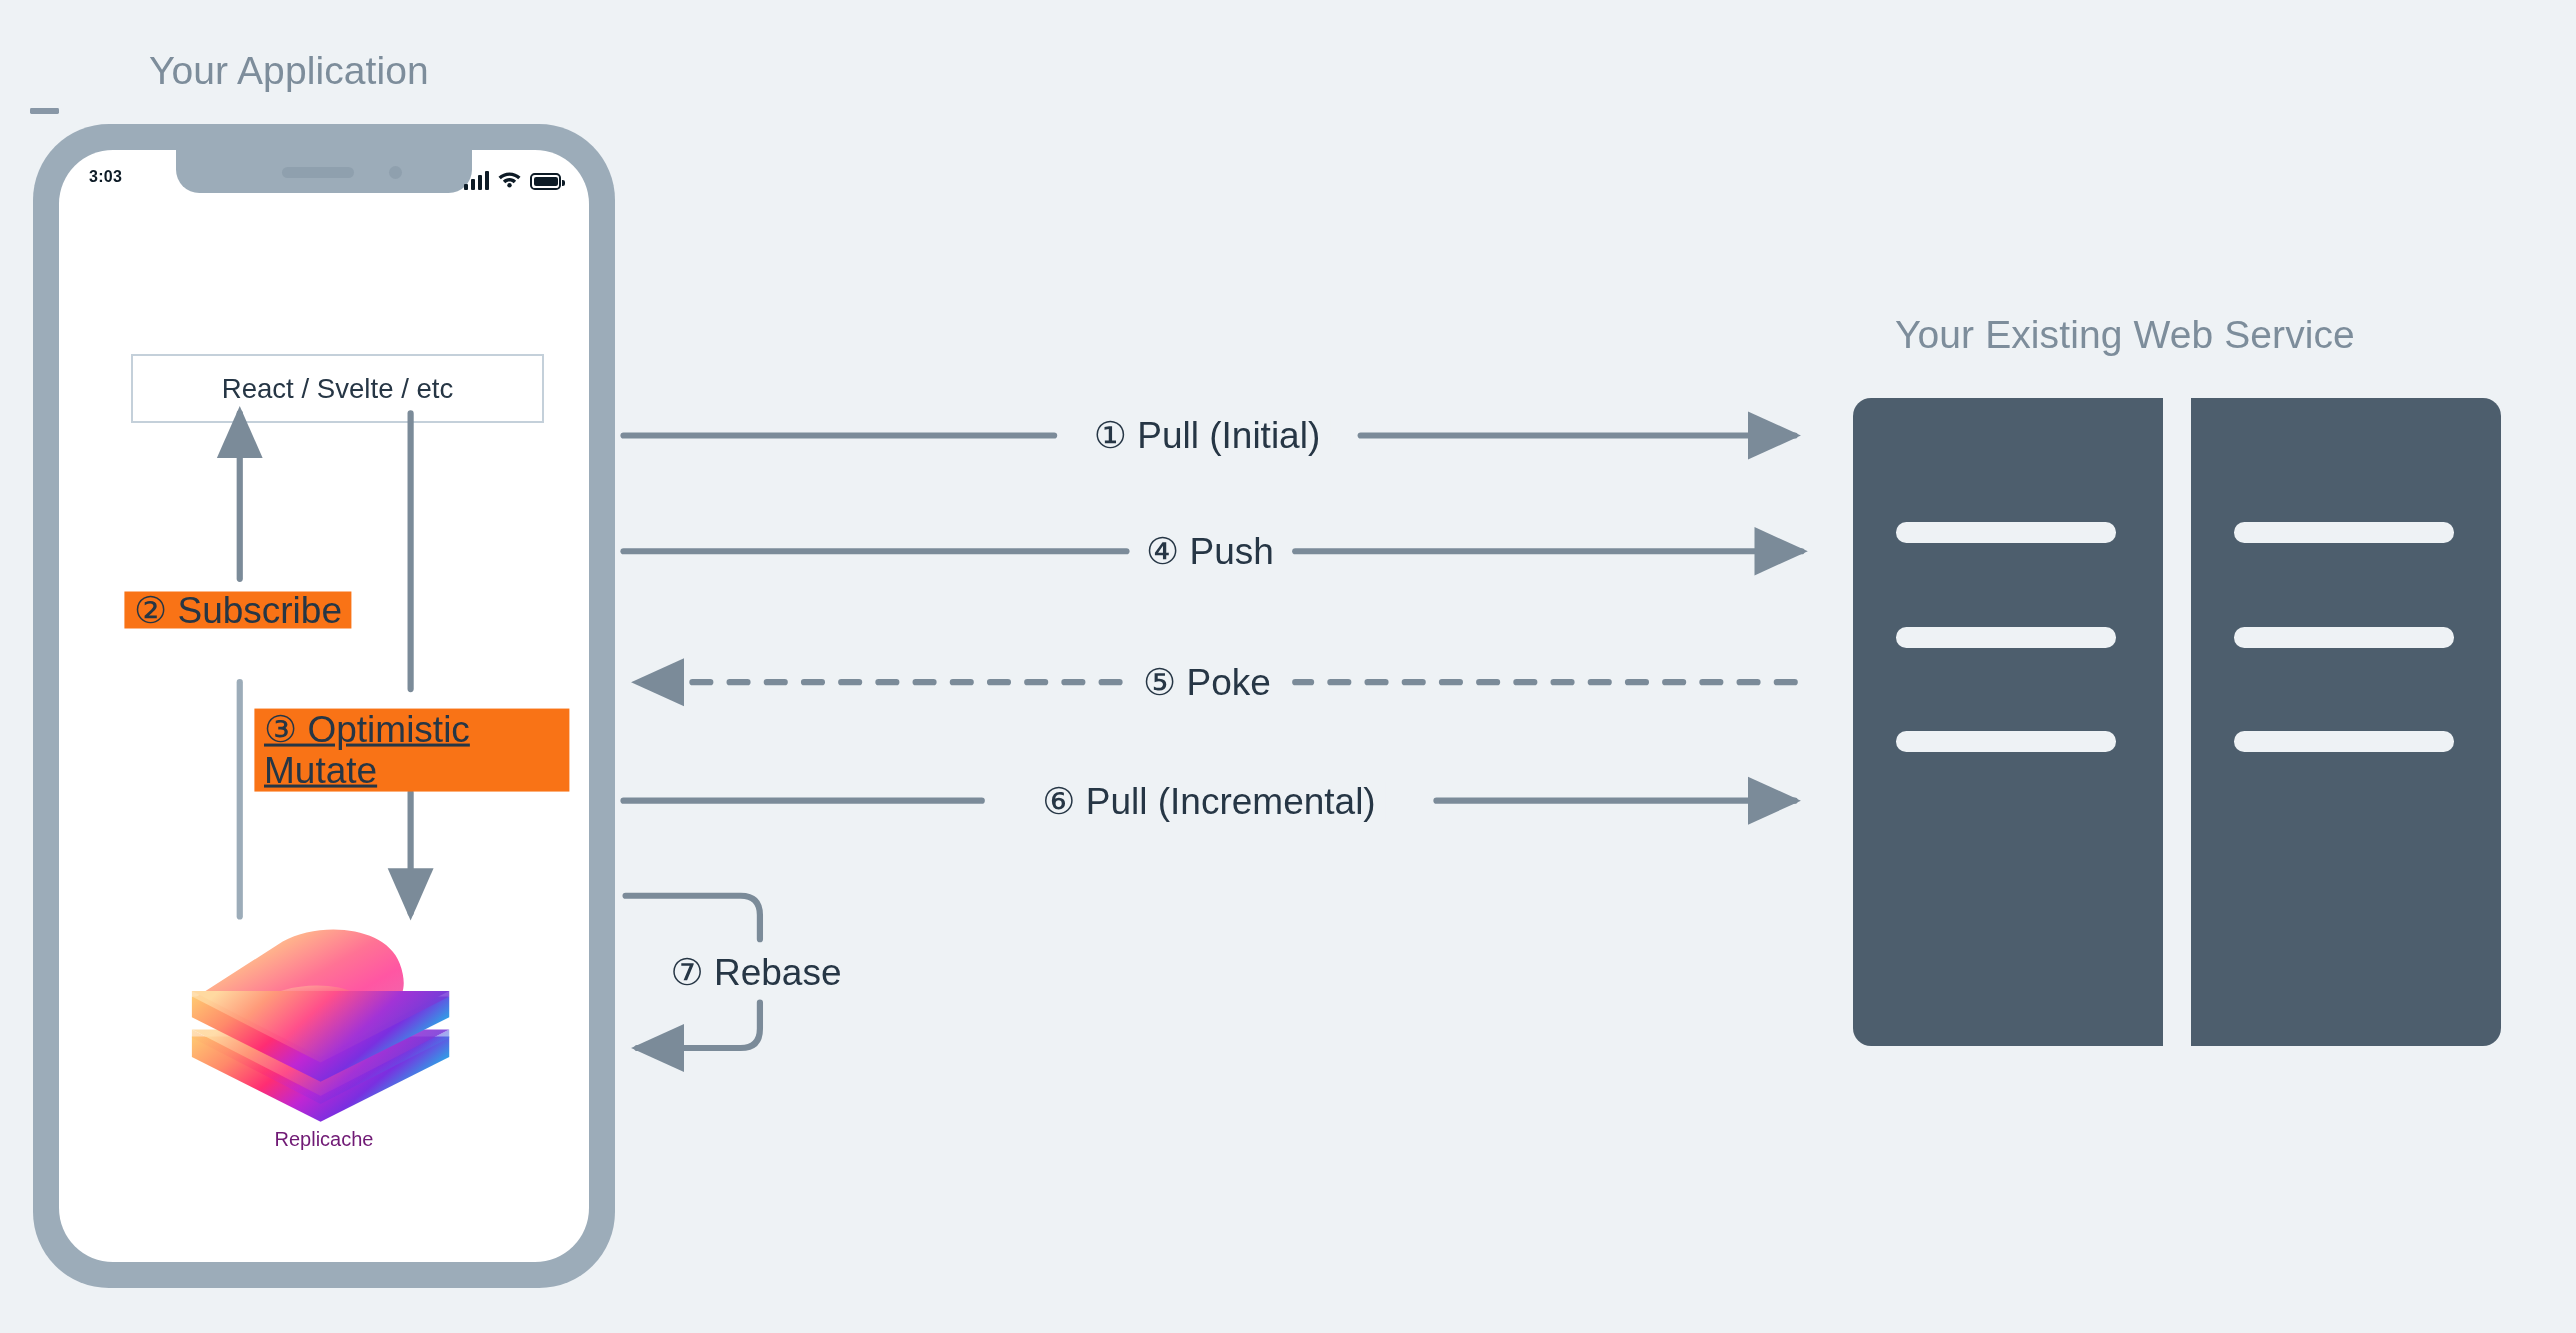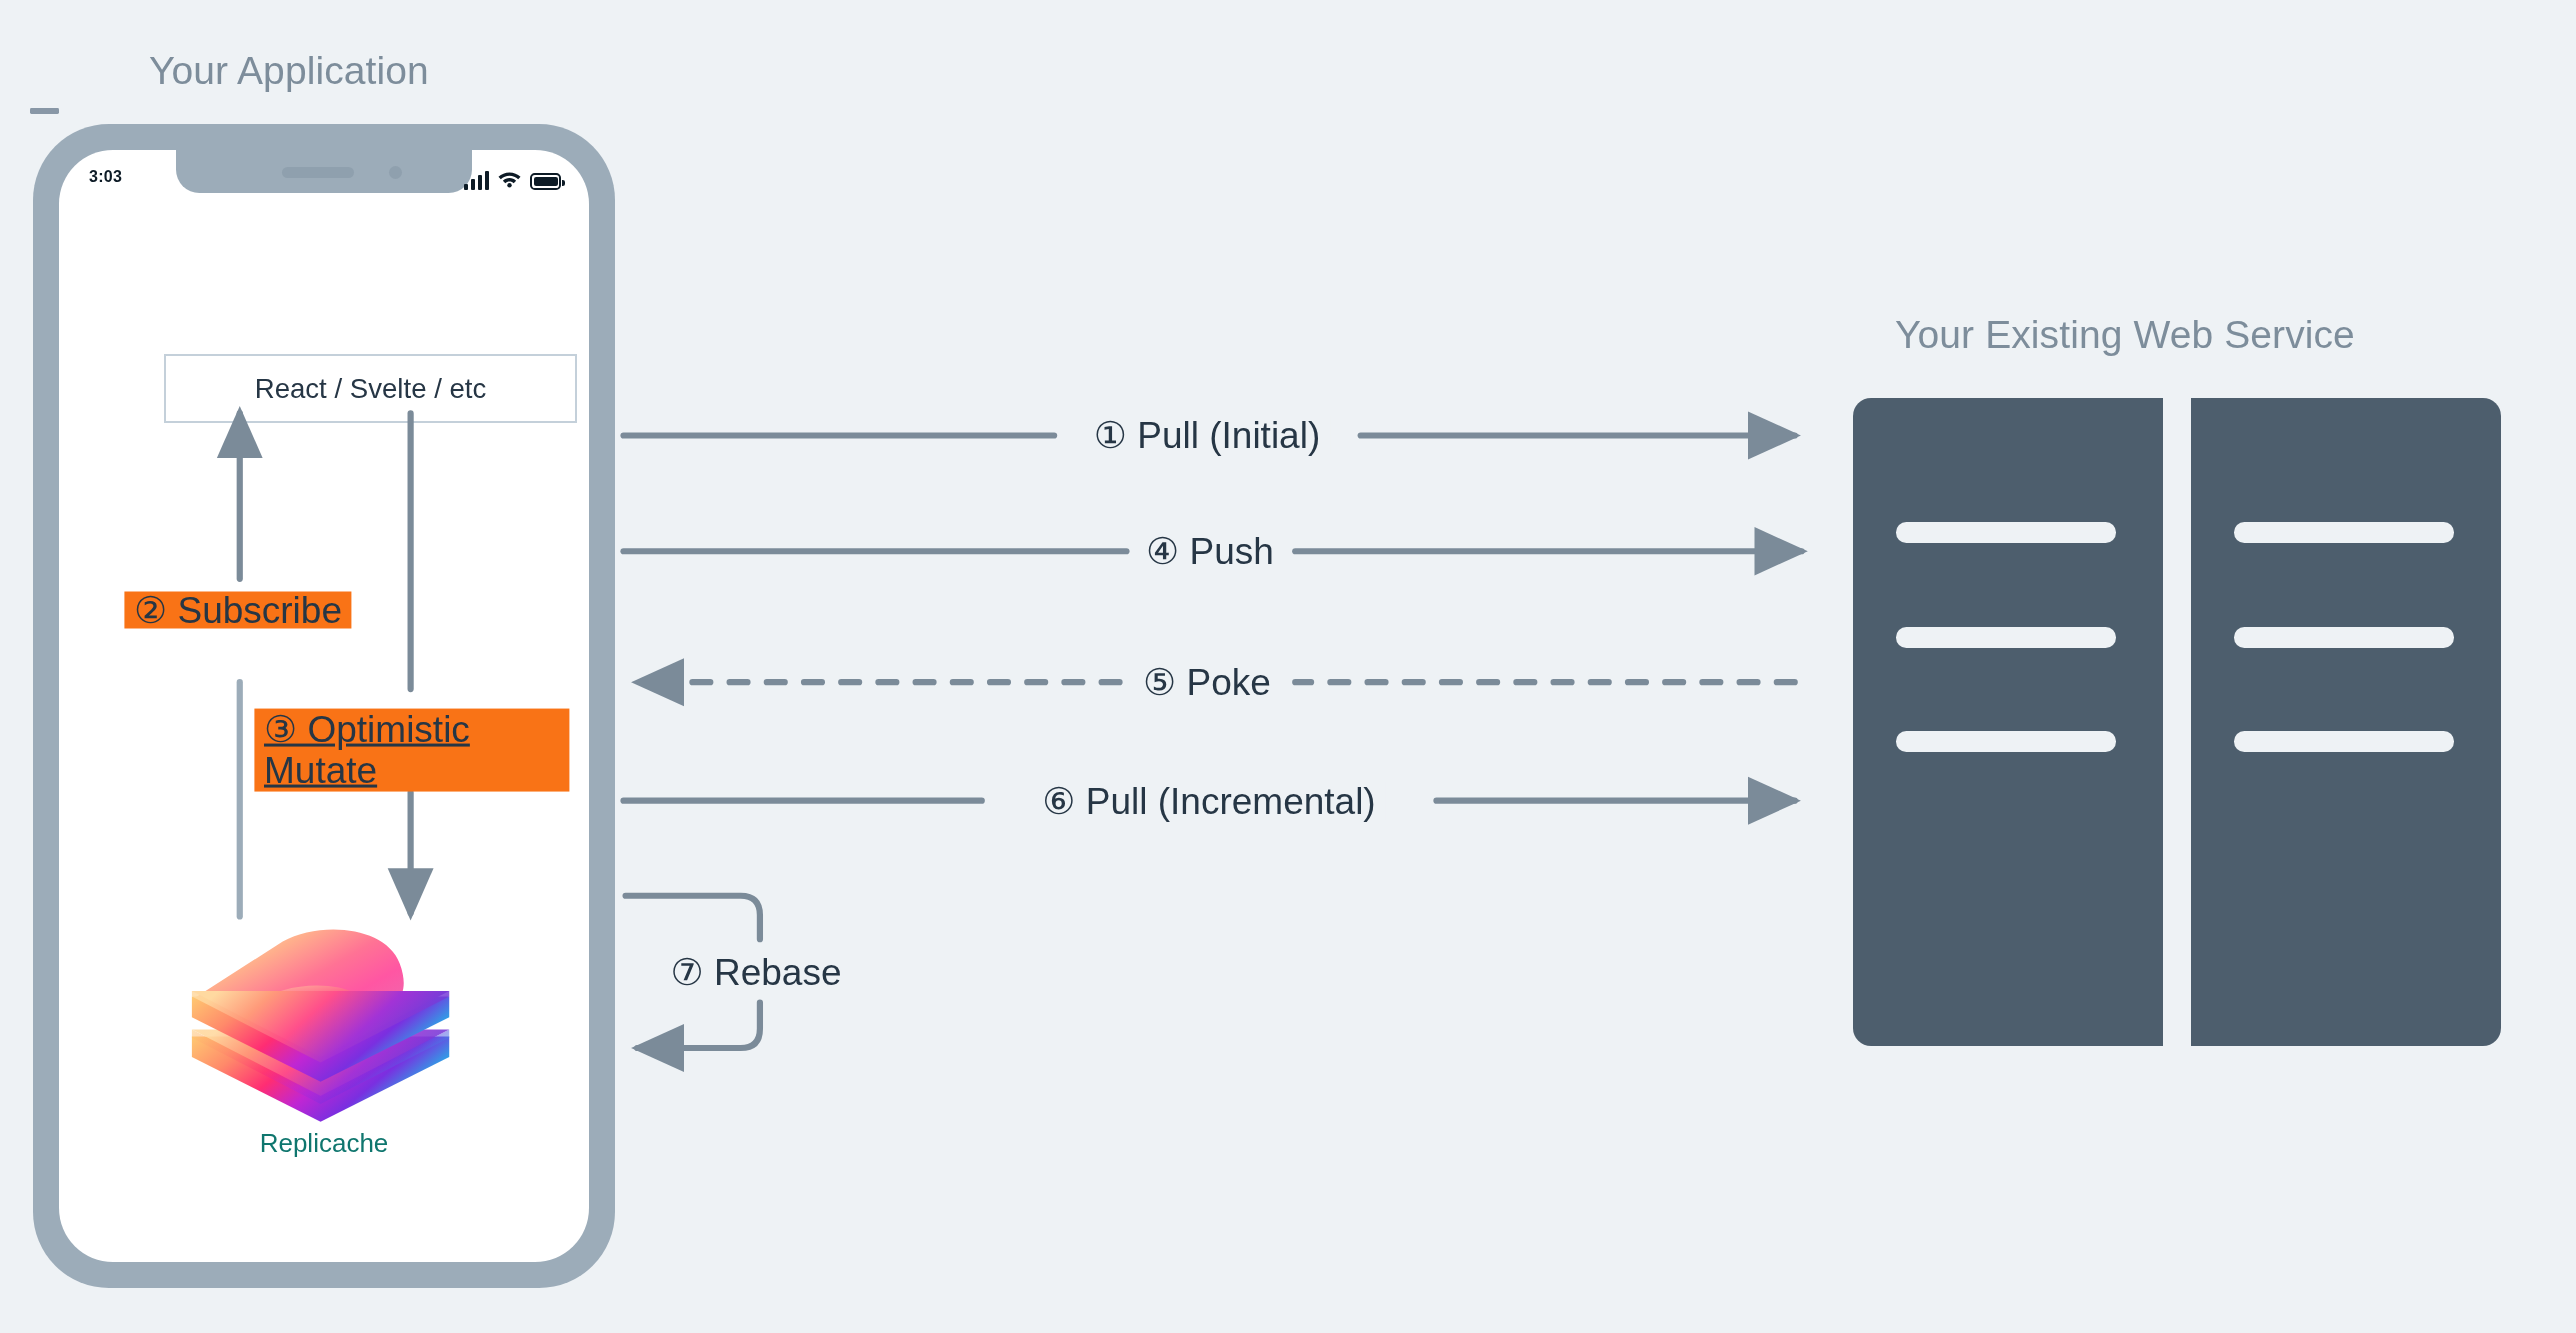--- a/index.html
+++ b/index.html
@@ -80,31 +80,31 @@
   }
   .batt::after{
     content:"";position:absolute;right:-5.5px;top:4.8px;width:2.8px;height:6.2px;
     background:#0d1b26;border-radius:0 2.1px 2.1px 0;
   }
 
   
   #fw-box{
     position:absolute;left:72px;top:204px;width:413px;height:69px;
     border:2.1px solid #c4d0da;background:#ffffff;box-sizing:border-box;
-    display:flex;align-items:center;justify-content:center;margin-left:33px;
+    display:flex;align-items:center;justify-content:center;
   }
   #fw-label{font-size:27.6px;color:#263645;white-space:nowrap;}
 
   
   #logo-wrap{
     position:absolute;left:50%;top:772px;transform:translateX(-50%);
     width:289px;text-align:center;
   }
   #logo-caption{
-    margin-top:4.1px;font-size:26px;color:#0f766e;
+    margin-top:4.1px;font-size:20px;color:#701a75;
   }
 
   
   #wires{position:absolute;left:0;top:0;width:2576px;height:1334px;pointer-events:none;}
 
   
   .wire-label{
     position:absolute;
     color:#263645;
     font-size:37px;

